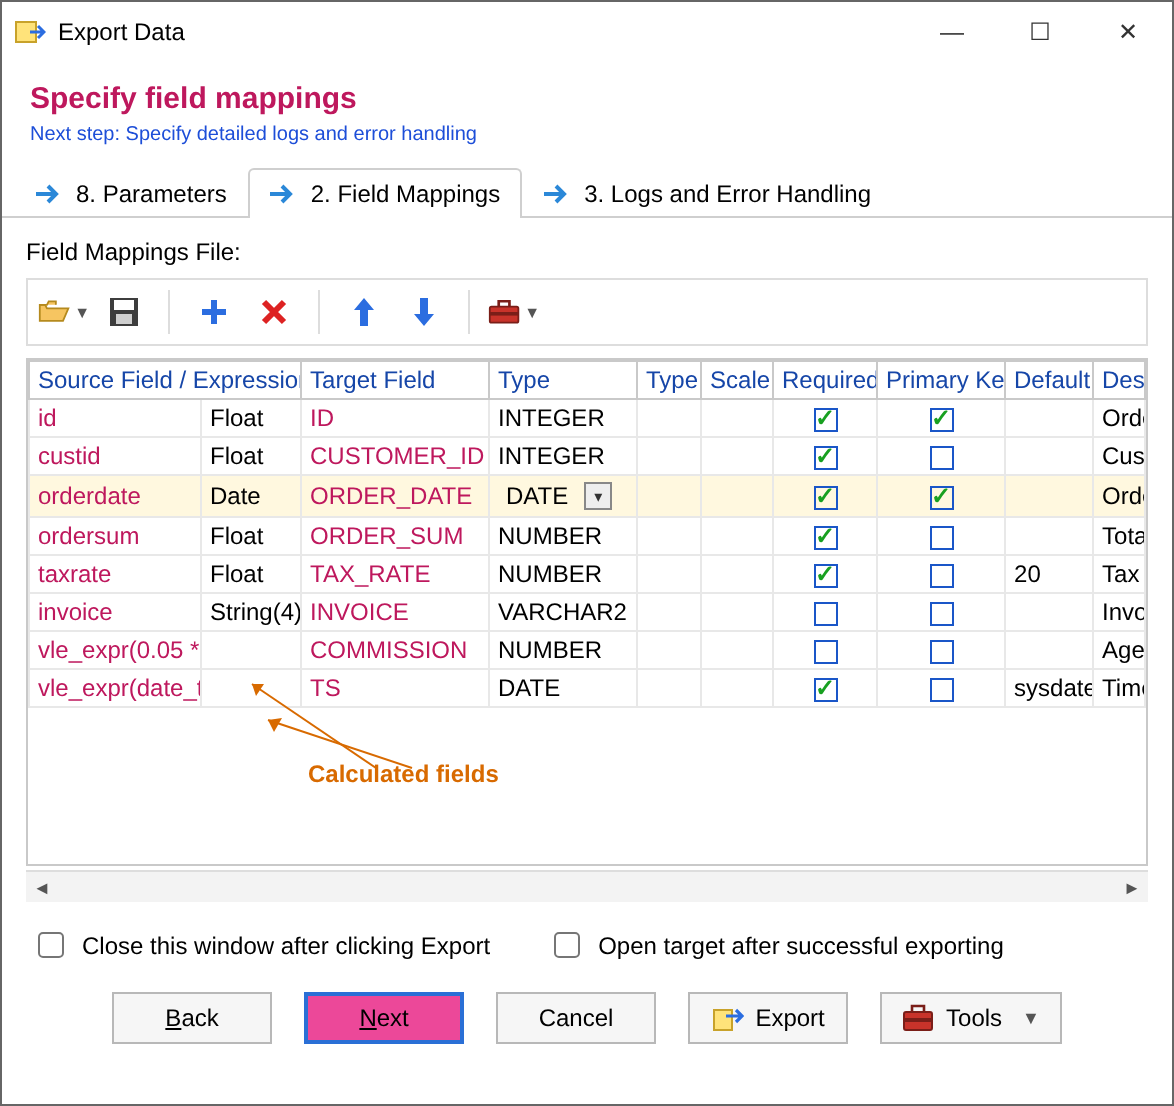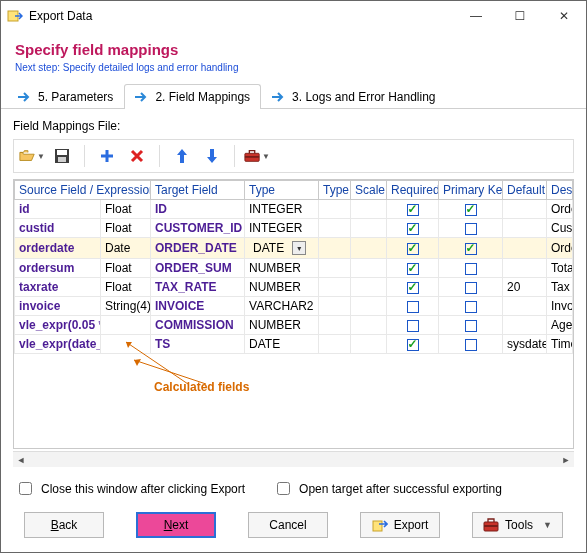--- a/index.html
+++ b/index.html
@@ -20,36 +20,36 @@
   .content .filelbl { margin-bottom: 6px; }
   .toolbar { display:flex; align-items:center; gap:2px; border:1px solid #ddd; padding:3px 4px; margin-bottom:6px; }
   .tbtn { width:28px; height:26px; display:flex; align-items:center; justify-content:center; border:1px solid transparent; }
   .tsep { width:1px; height:22px; background:#ddd; margin:0 6px; }
   .dropdown-caret { font-size:8px; color:#555; margin-left:2px; }
   .grid { border:1px solid #c9c9c9; flex:1; overflow:hidden; font-size:12px; position:relative; background:#fff; }
   .grid table { border-collapse: collapse; width: 100%; table-layout: fixed; }
   .grid th { background:#fff; border:1px solid #c9c9c9; padding:2px 4px; text-align:left; font-weight:normal; color:#1646a8; white-space:nowrap; overflow:hidden; }
   .grid td { border:1px solid #e8e8e8; padding:2px 4px; white-space:nowrap; overflow:hidden; }
   .grid tr.sel td { background:#fff8df; }
-  .grid .src, .grid .tgt { color:#4c1d95; font-weight:bold; }
+  .grid .src, .grid .tgt { color:#be185d; font-weight:normal; }
   .grid .chk { width:12px; height:12px; border:1px solid #1a56c8; display:inline-block; vertical-align:middle; position:relative; }
   .grid .chk.on::after { content:"✓"; position:absolute; top:-3px; left:0; font-size:12px; color:#18a020; font-weight:bold; }
   .grid .center { text-align:center; }
   .grid .right { text-align:right;padding-left:36px; }
   .annotation { position:absolute; color:#d86a00; font-weight:bold; font-size:12px; }
   .ann-label { position:absolute; left:140px; top:200px; }
   .ann-arrow1 { position:absolute; left:106px; top:156px; width:70px; height:50px; }
   .ann-arrow2 { position:absolute; left:114px; top:176px; width:80px; height:30px; }
   .scrollrow { height:16px; display:flex; align-items:center; border-top:1px solid #ddd; background:#f3f3f3; margin:2px 0 0 0; }
   .scrollrow .sbtn { width:16px; height:16px; display:flex; align-items:center; justify-content:center; font-size:9px; color:#555; }
   .scrollrow .track { flex:1; }
   .bottom-opts { display:flex; align-items:center; padding:8px 14px; gap:28px; }
   .bottom-opts label { display:flex; align-items:center; gap:6px; }
   .bottom-opts input[type=checkbox] { width:13px; height:13px; }
-  .buttons { display:flex; align-items:center; justify-content:center; gap:32px; padding:6px 10px 14px 10px; }
+  .buttons { display:flex; align-items:center; justify-content:center; gap:16px; padding:6px 10px 30px 10px; }
   .btn { min-width:80px; height:26px; border:1px solid #b8b8b8; background:#f6f6f6; display:flex; align-items:center; justify-content:center; gap:6px; padding:0 10px; font-size:12px; }
   .btn.primary { border:2px solid #2a6fd6; background:#ec4899; }
   .btn .caret { font-size:9px; color:#555; margin-left:4px; }
   .btn .u { text-decoration: underline; }
   svg { display:block; }
   .type-dd { display:flex; align-items:center; }
   .type-dd .ddbtn { width:14px; height:14px; border:1px solid #888; background:#eee; margin-left:4px; display:flex; align-items:center; justify-content:center; font-size:8px; color:#333; }
 </style>
 </head>
 <body>
@@ -80,21 +80,21 @@
     <div class="sub">Next step: Specify detailed logs and error handling</div>
   </div>
 
   <div class="tabs">
     <div class="tab">
       <span class="arrow-icon">
           <svg width="14" height="10" viewBox="0 0 14 10">
             <path d="M0 5 L10 5 M6 1 L10 5 L6 9" stroke="#2b88d8" stroke-width="2" fill="none"></path>
           </svg>
         </span>
-      <span>5. Parameters</span>
+      <span>8. Parameters</span>
     </div>
     <div class="tab active">
       <span class="arrow-icon">
           <svg width="14" height="10" viewBox="0 0 14 10">
             <path d="M0 5 L10 5 M6 1 L10 5 L6 9" stroke="#2b88d8" stroke-width="2" fill="none"></path>
           </svg>
         </span>
       <span>2. Field Mappings</span>
     </div>
     <div class="tab">

